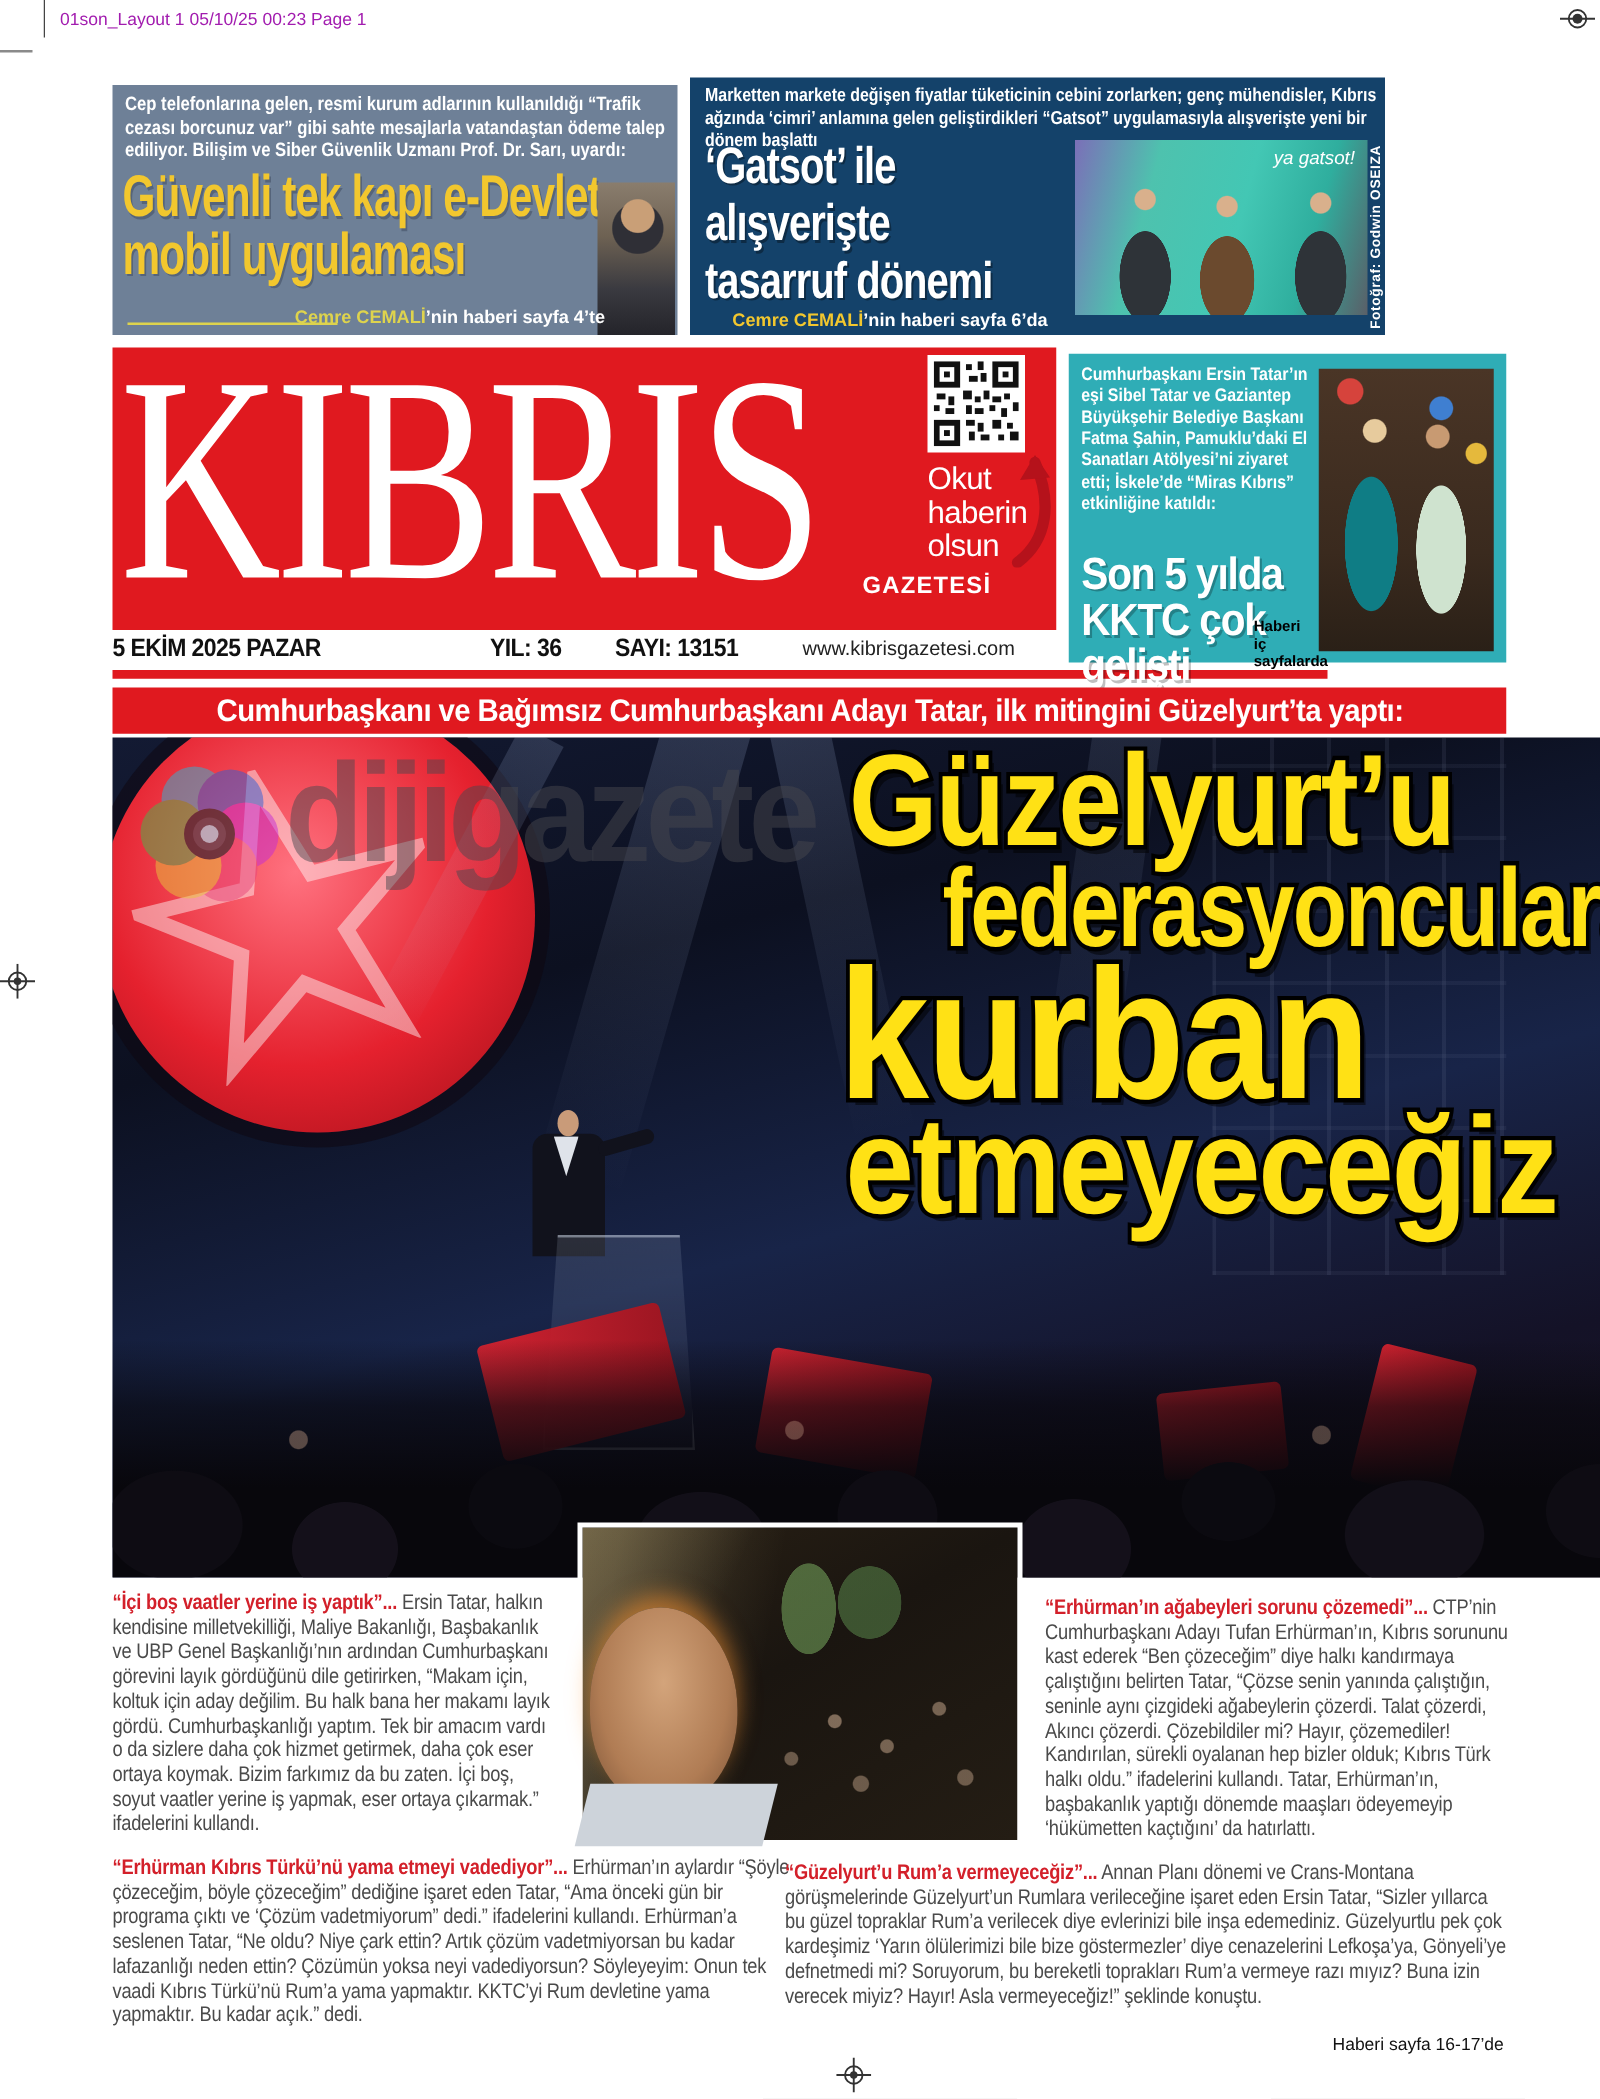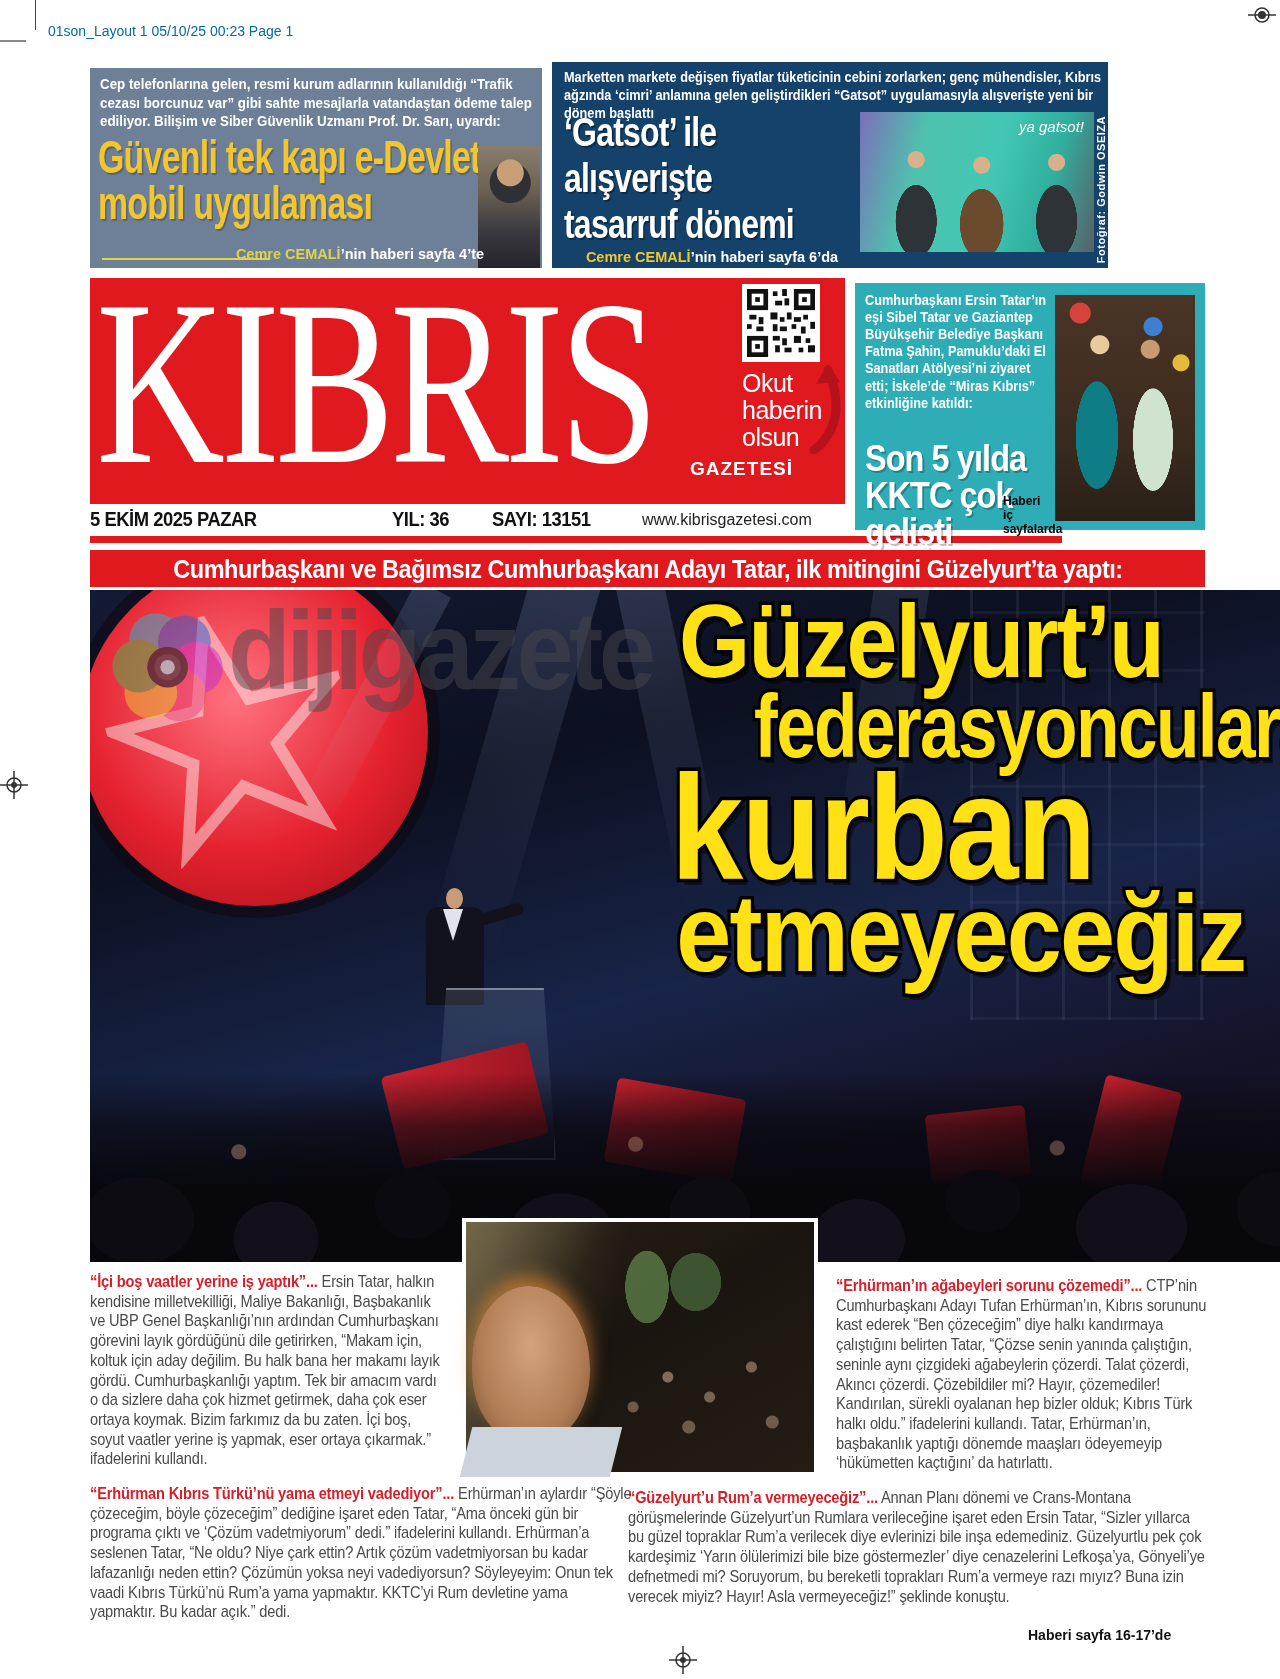--- a/index.html
+++ b/index.html
@@ -1,21 +1,21 @@
 <!DOCTYPE html>
 <html><head>
 <meta charset="utf-8">
 <style>
   html,body{margin:0;padding:0;background:#e9e9e9;}
   #page{position:relative;width:1280px;height:1679px;background:#ffffff;overflow:hidden;
         font-family:"Liberation Sans",sans-serif;margin:0 auto;}
   [data-name]{box-sizing:border-box;}
 
   
-  .print-line{position:absolute;left:48px;top:23px;font-size:14px;color:#0369a1;}
+  .print-line{position:absolute;left:48px;top:7px;font-size:14px;color:#a21caf;}
   .print-vline{position:absolute;left:35px;top:0;width:1px;height:30px;background:#444;}
   .print-tick{position:absolute;left:0;top:40px;width:26px;height:2px;background:#8a8a8a;}
   .regmark{position:absolute;width:28px;height:28px;}
 
   
   .boxA{position:absolute;left:90px;top:68px;width:452px;height:200px;background:#6e8097;}
   .boxA .kicker{position:absolute;left:10px;top:7px;width:505px;font-size:15.5px;font-weight:bold;
      color:#fff;line-height:1.2;transform:scaleX(.86);transform-origin:0 0;}
   .boxA .hl{position:absolute;left:8px;top:66px;width:540px;color:#f2c72e;font-weight:bold;
      font-size:47px;line-height:.98;letter-spacing:-1px;transform:scaleX(.72);transform-origin:0 0;
@@ -189,22 +189,22 @@
      transform:skewX(-14deg);}
 
   
   .article{position:absolute;font-size:17px;line-height:1.16;color:#4a4a4a;
      transform:scaleX(.86);transform-origin:0 0;letter-spacing:-.2px;}
   .article .lead{color:#d3202a;font-weight:bold;}
   .art1{left:90px;top:1272px;width:414px;}
   .art3{left:836px;top:1276px;width:434px;}
   .art2{left:90px;top:1484px;width:630px;}
   .art4{left:628px;top:1488px;width:676px;}
-  .pageref{position:absolute;left:1028px;top:1627px;width:175px;
-     font-size:14px;font-weight:bold;color:#111;}
+  .pageref{position:absolute;left:1028px;top:1627px;width:175px;text-align:right;
+     font-size:14px;font-weight:normal;color:#111;}
 </style>
 </head>
 <body>
 
 <div id="page" data-name="newspaper-front-page">
 
   <div class="print-line" data-name="print-slug">01son_Layout 1  05/10/25  00:23  Page 1</div>
   <div class="print-vline" data-name="print-crop-line"></div>
   <div class="print-tick" data-name="print-crop-tick"></div>
 

